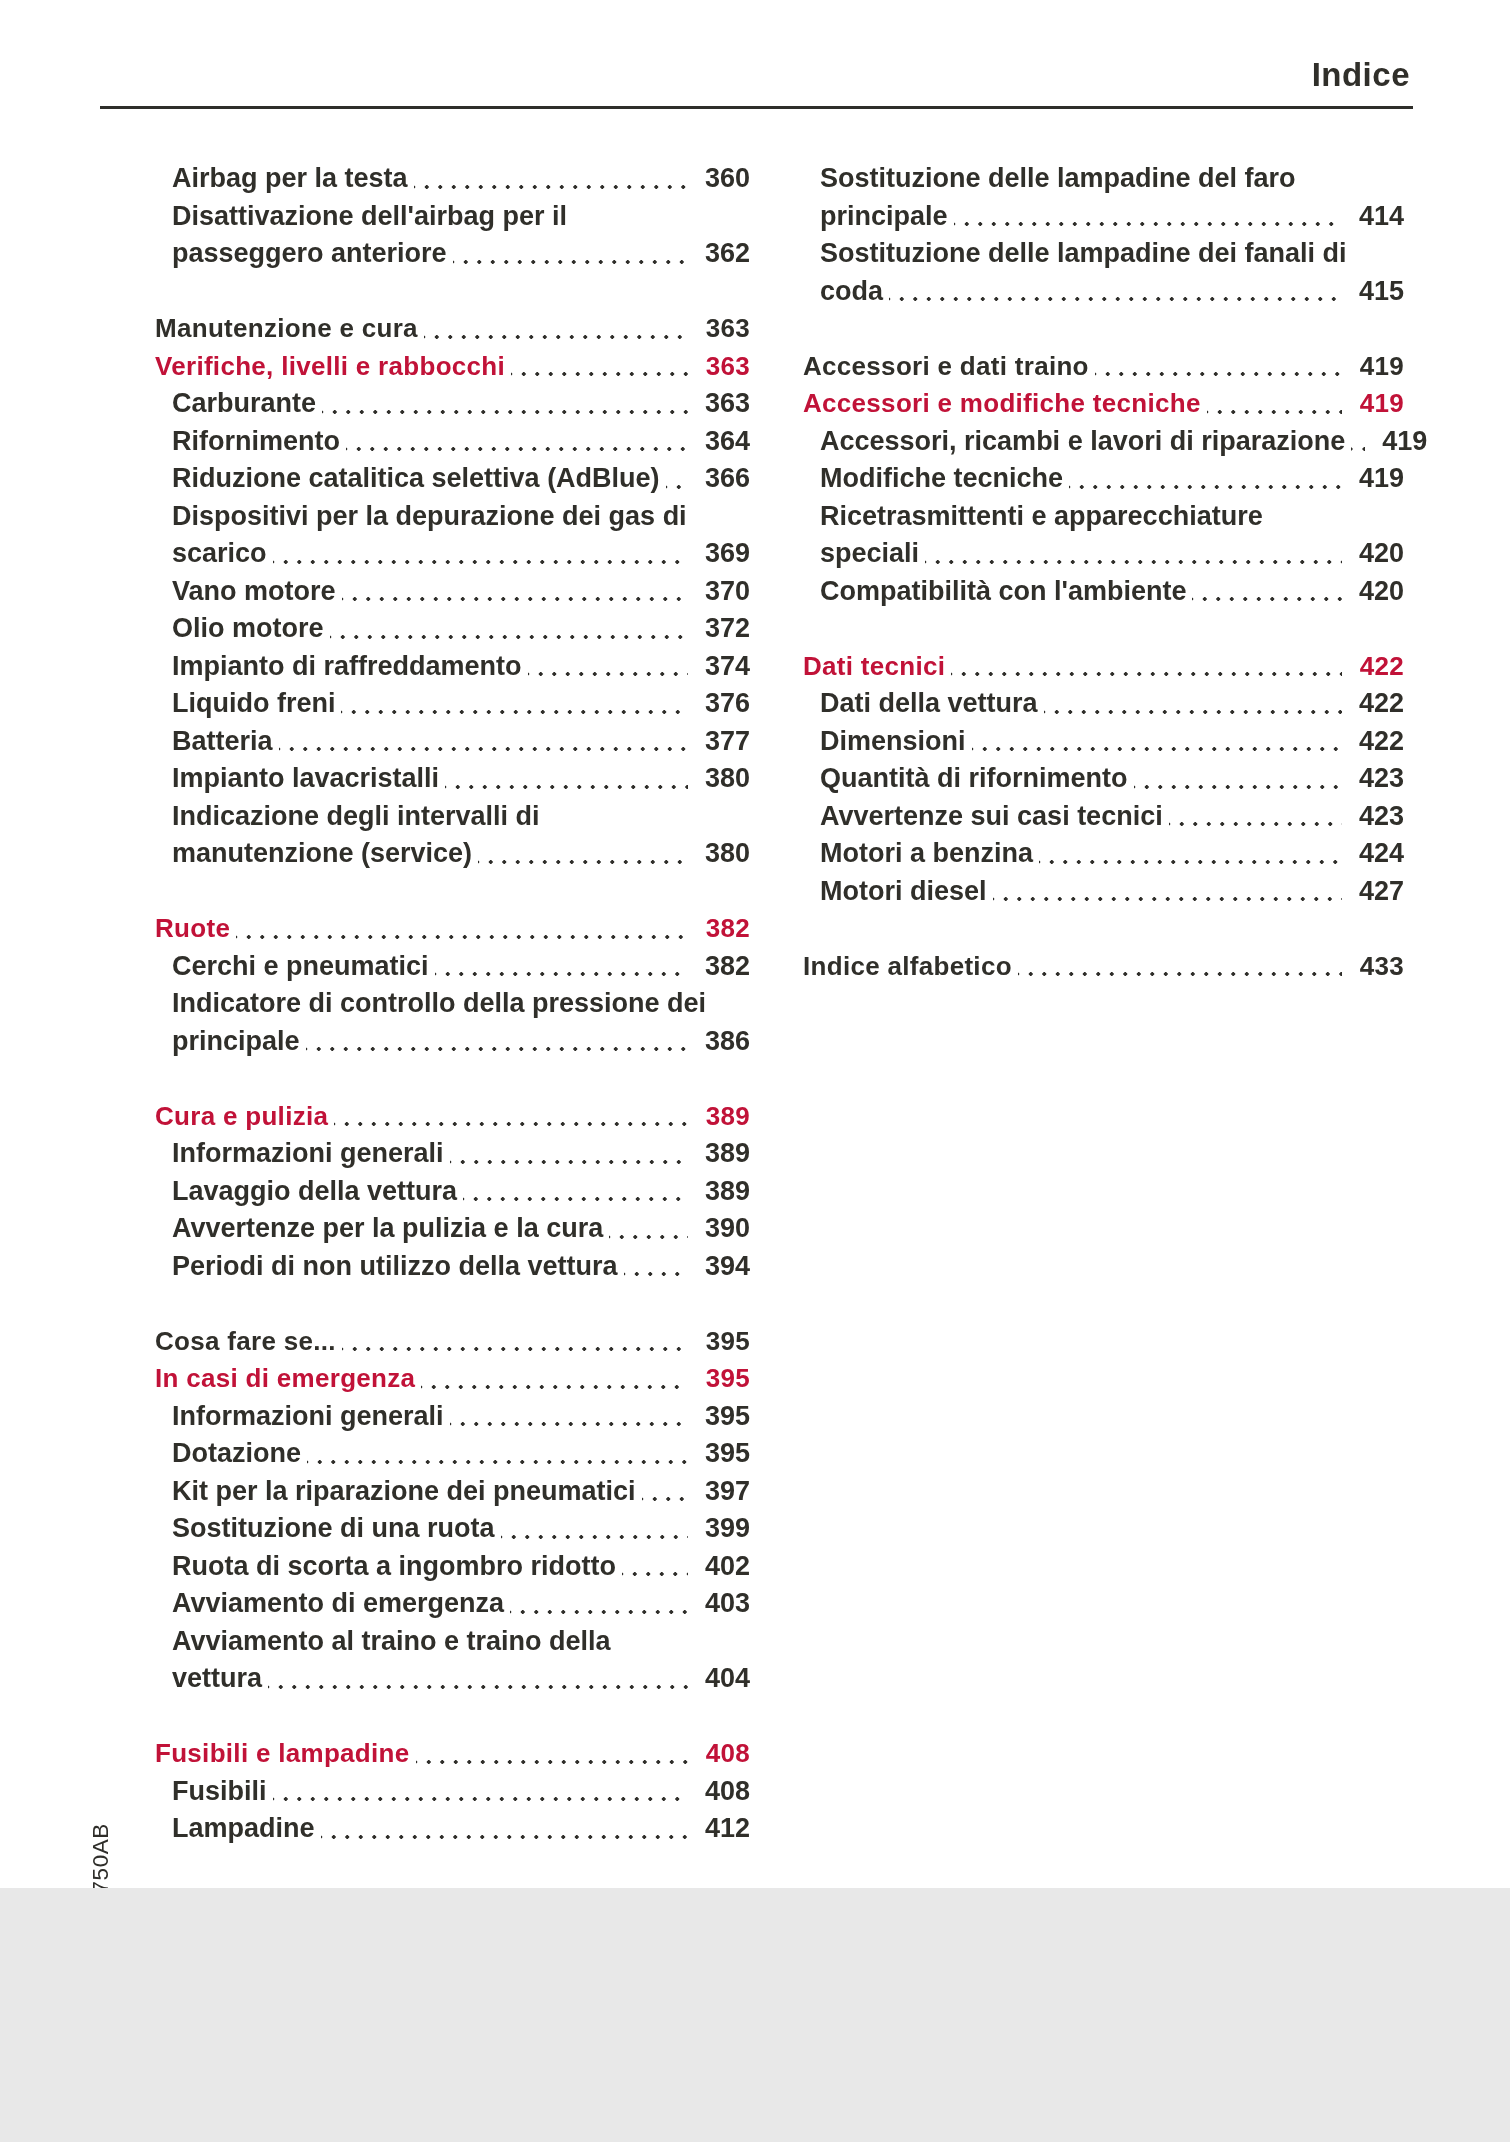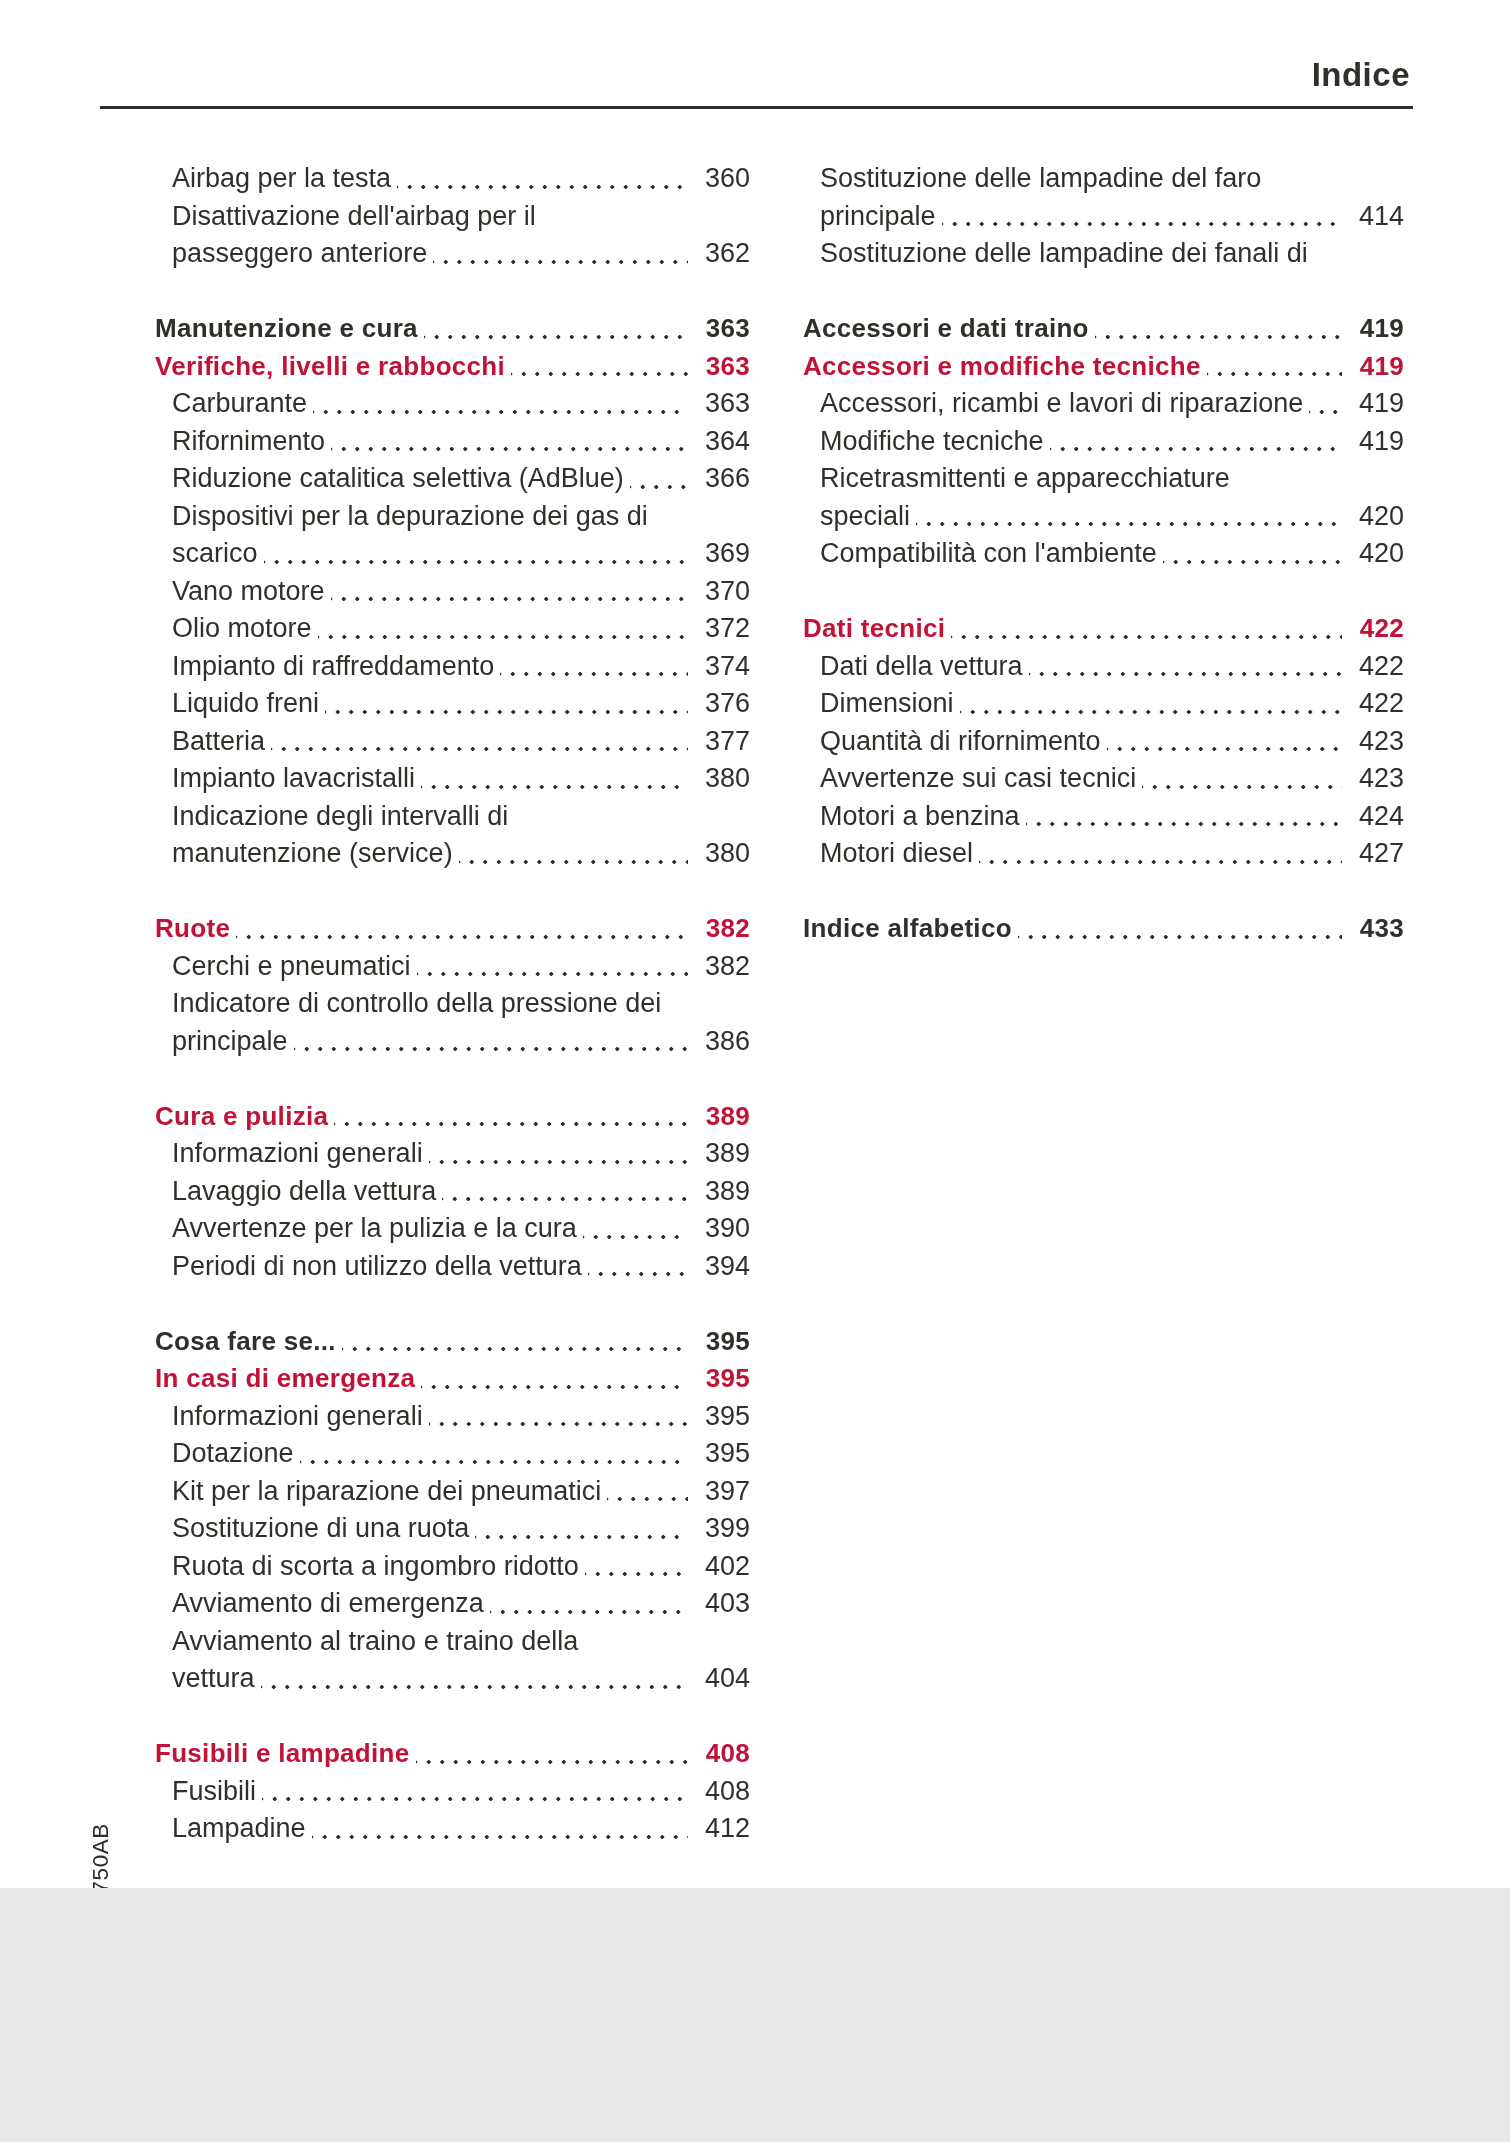--- a/index.html
+++ b/index.html
@@ -26,20 +26,21 @@
     display:flex; gap:53px;
   }
   .col { display:flex; flex-direction:column; }
   .col-left  { width:595px; }
   .col-right { width:601px; }
   .line {
     height:37.5px;
     display:flex; align-items:flex-end;
     font-size:27px; line-height:37.5px;
     white-space:nowrap;
+    font-weight:bold;
   }
   .line .label { line-height:37.5px; }
   .line.body .label { padding-left:17px; }
   .line.h-black, .line.h-red {
     font-weight:700; font-size:26px; letter-spacing:0.3px;justify-content:space-between;
   }
   .line.h-red .label, .line.h-red .page-num { color:#c11238;margin-top:46px; }
   .leader {
     flex:1 1 auto; min-width:14px;
     height:37.5px; margin-left:6px;
@@ -274,20 +275,25 @@
           <span class="label">Sostituzione delle lampadine del faro</span>
         </div>
         <div class="line body">
           <span class="label">principale</span>
           <span class="leader"></span>
           <span class="page-num">414</span>
         </div>
         <div class="line body">
           <span class="label">Sostituzione delle lampadine dei fanali di</span>
         </div>
+        <div class="line body">
+          <span class="label">coda</span>
+          <span class="leader"></span>
+          <span class="page-num">415</span>
+        </div>
         <div class="spacer"></div>
         <div class="line h-black">
           <span class="label">Accessori e dati traino</span>
           <span class="leader"></span>
           <span class="page-num">419</span>
         </div>
         <div class="line h-red">
           <span class="label">Accessori e modifiche tecniche</span>
           <span class="leader"></span>
           <span class="page-num">419</span>

